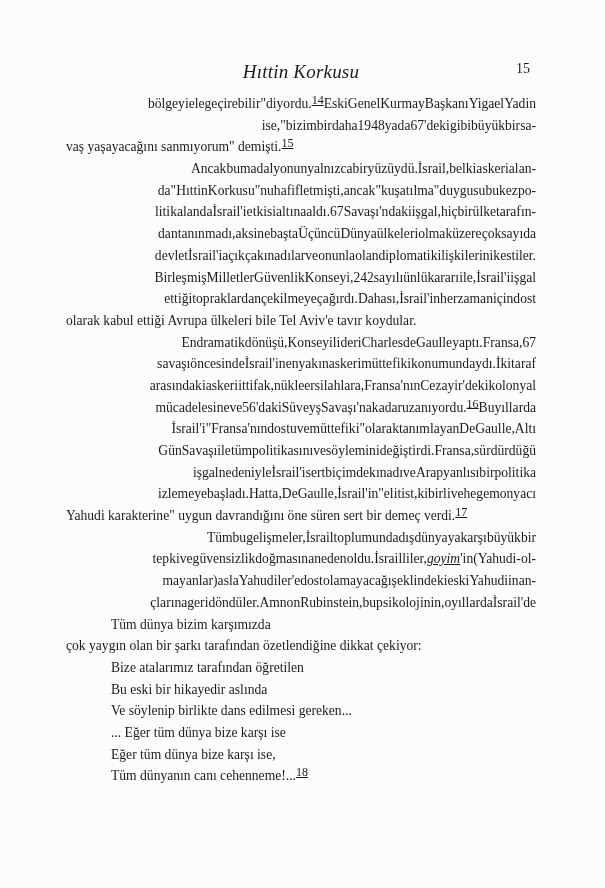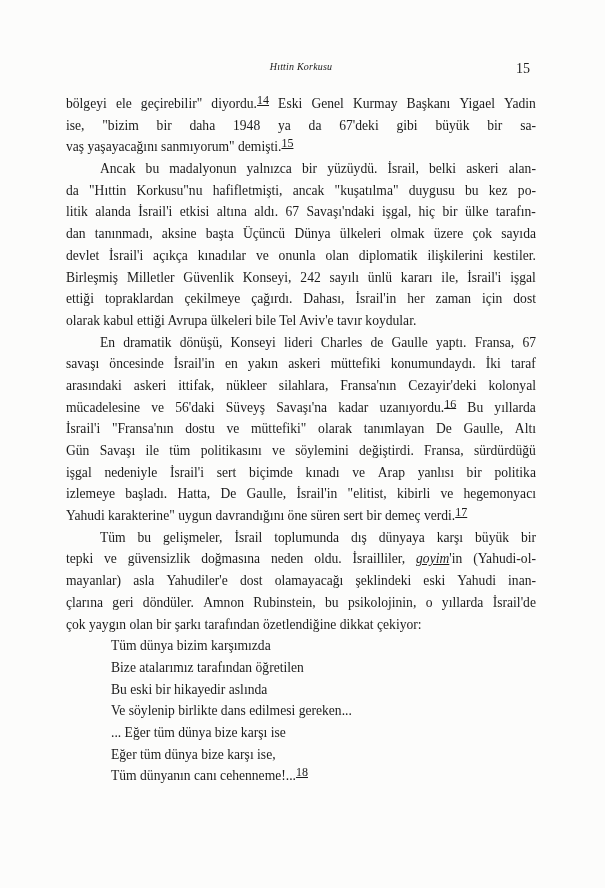--- a/index.html
+++ b/index.html
@@ -20,21 +20,21 @@
     position: absolute;
     left: 66px;
     top: 61px;
     width: 470px;
     height: 20px;
   }
   .rtitle {
     display: block;
     text-align: center;
     font-style: italic;
-    font-size: 10px;
+    font-size: 19px;
     letter-spacing: 0.2px;
   }
   .pnum {
     position: absolute;
     right: 6px;
     top: 0;
     font-size: 14px;
     font-style: normal;
   }
   .textblock {
@@ -45,21 +45,21 @@
   }
   .line {
     height: 21.7px;
     line-height: 21.7px;
     font-size: 13.6px;
     white-space: pre;
     overflow: visible;
   }
   .line.just {
     display: flex;
-    justify-content: space-between;
+    justify-content: flex-end;
     align-items: baseline;
     white-space: normal;
   }
   .line.just .w {
     white-space: pre;
     flex: 0 0 auto;
   }
   .line.indent { padding-left: 34px; }
   .line.verse  { padding-left: 45px; }
   sup {
@@ -332,22 +332,22 @@
         <span class="w">geri</span>
         <span class="w">döndüler.</span>
         <span class="w">Amnon</span>
         <span class="w">Rubinstein,</span>
         <span class="w">bu</span>
         <span class="w">psikolojinin,</span>
         <span class="w">o</span>
         <span class="w">yıllarda</span>
         <span class="w">İsrail'de</span>
       </div>
+      <div class="line verse">Tüm dünya bizim karşımızda</div>
       <div class="line">çok yaygın olan bir şarkı tarafından özetlendiğine dikkat çekiyor:</div>
-      <div class="line verse">Tüm dünya bizim karşımızda</div>
       <div class="line verse">Bize atalarımız tarafından öğretilen</div>
       <div class="line verse">Bu eski bir hikayedir aslında</div>
       <div class="line verse">Ve söylenip birlikte dans edilmesi gereken...</div>
       <div class="line verse">... Eğer tüm dünya bize karşı ise</div>
       <div class="line verse">Eğer tüm dünya bize karşı ise,</div>
       <div class="line verse">Tüm dünyanın canı cehenneme!...<sup>18</sup></div>
     </div>
 </div>
 
 </body></html>

